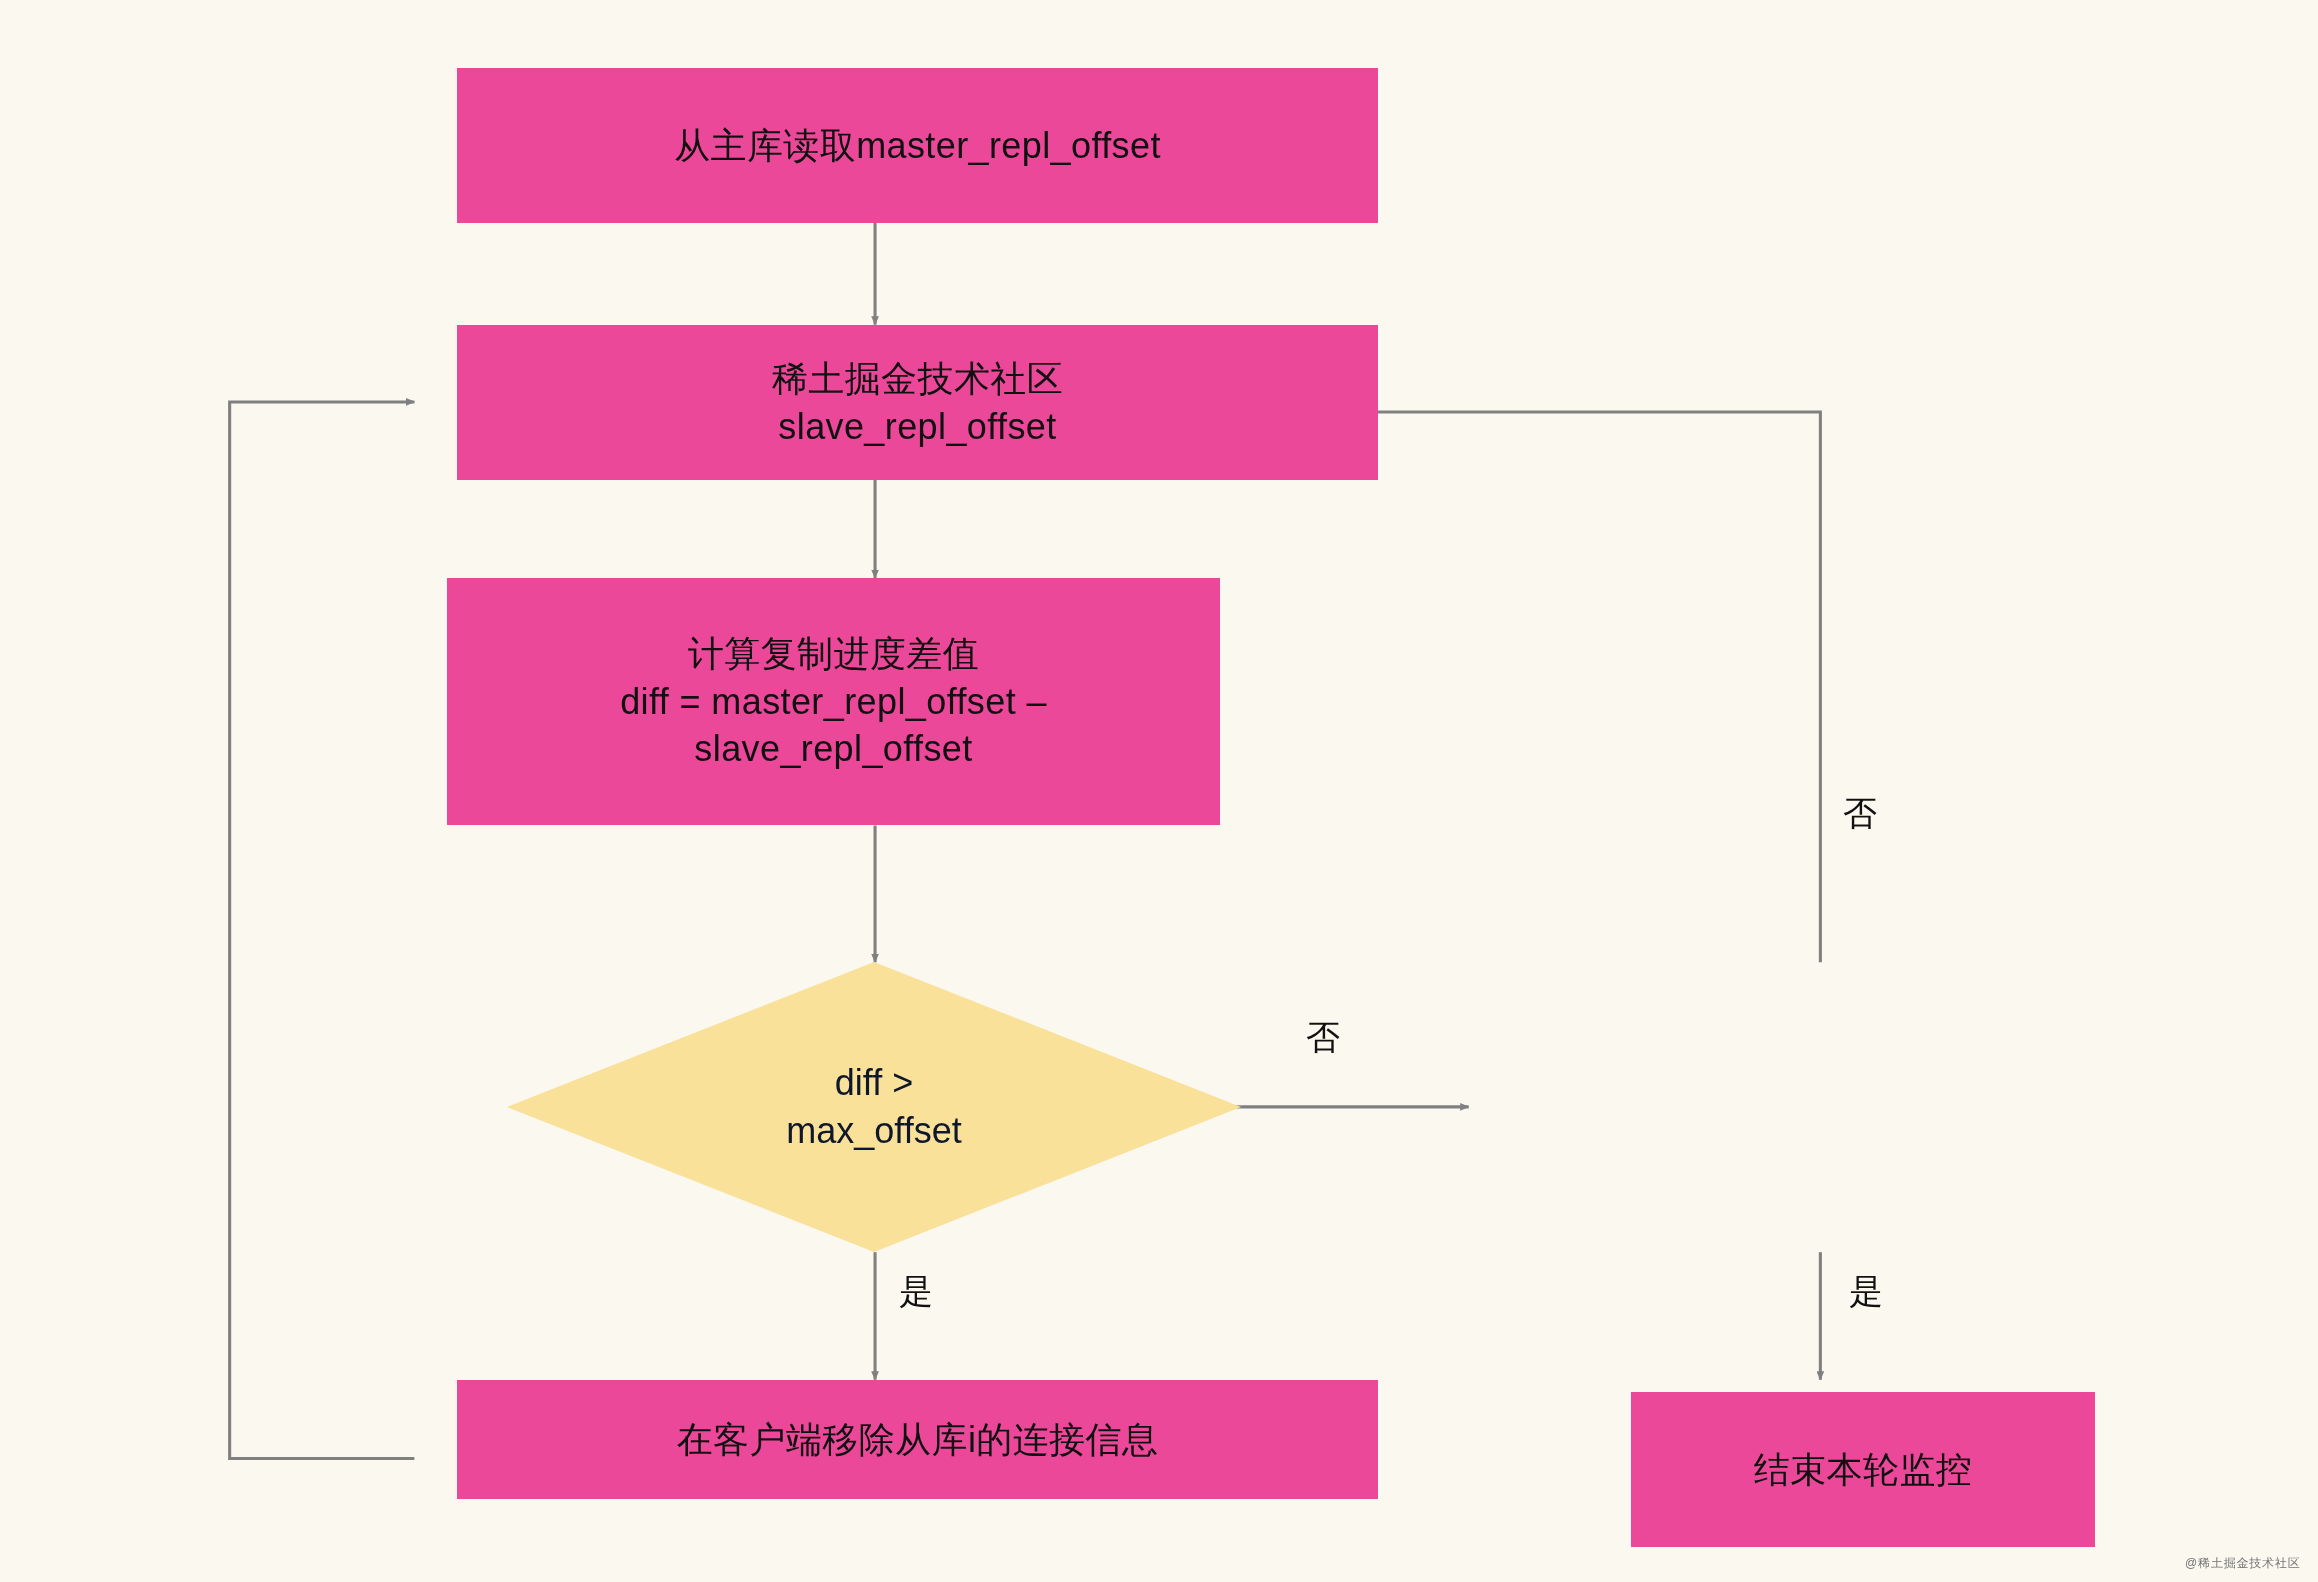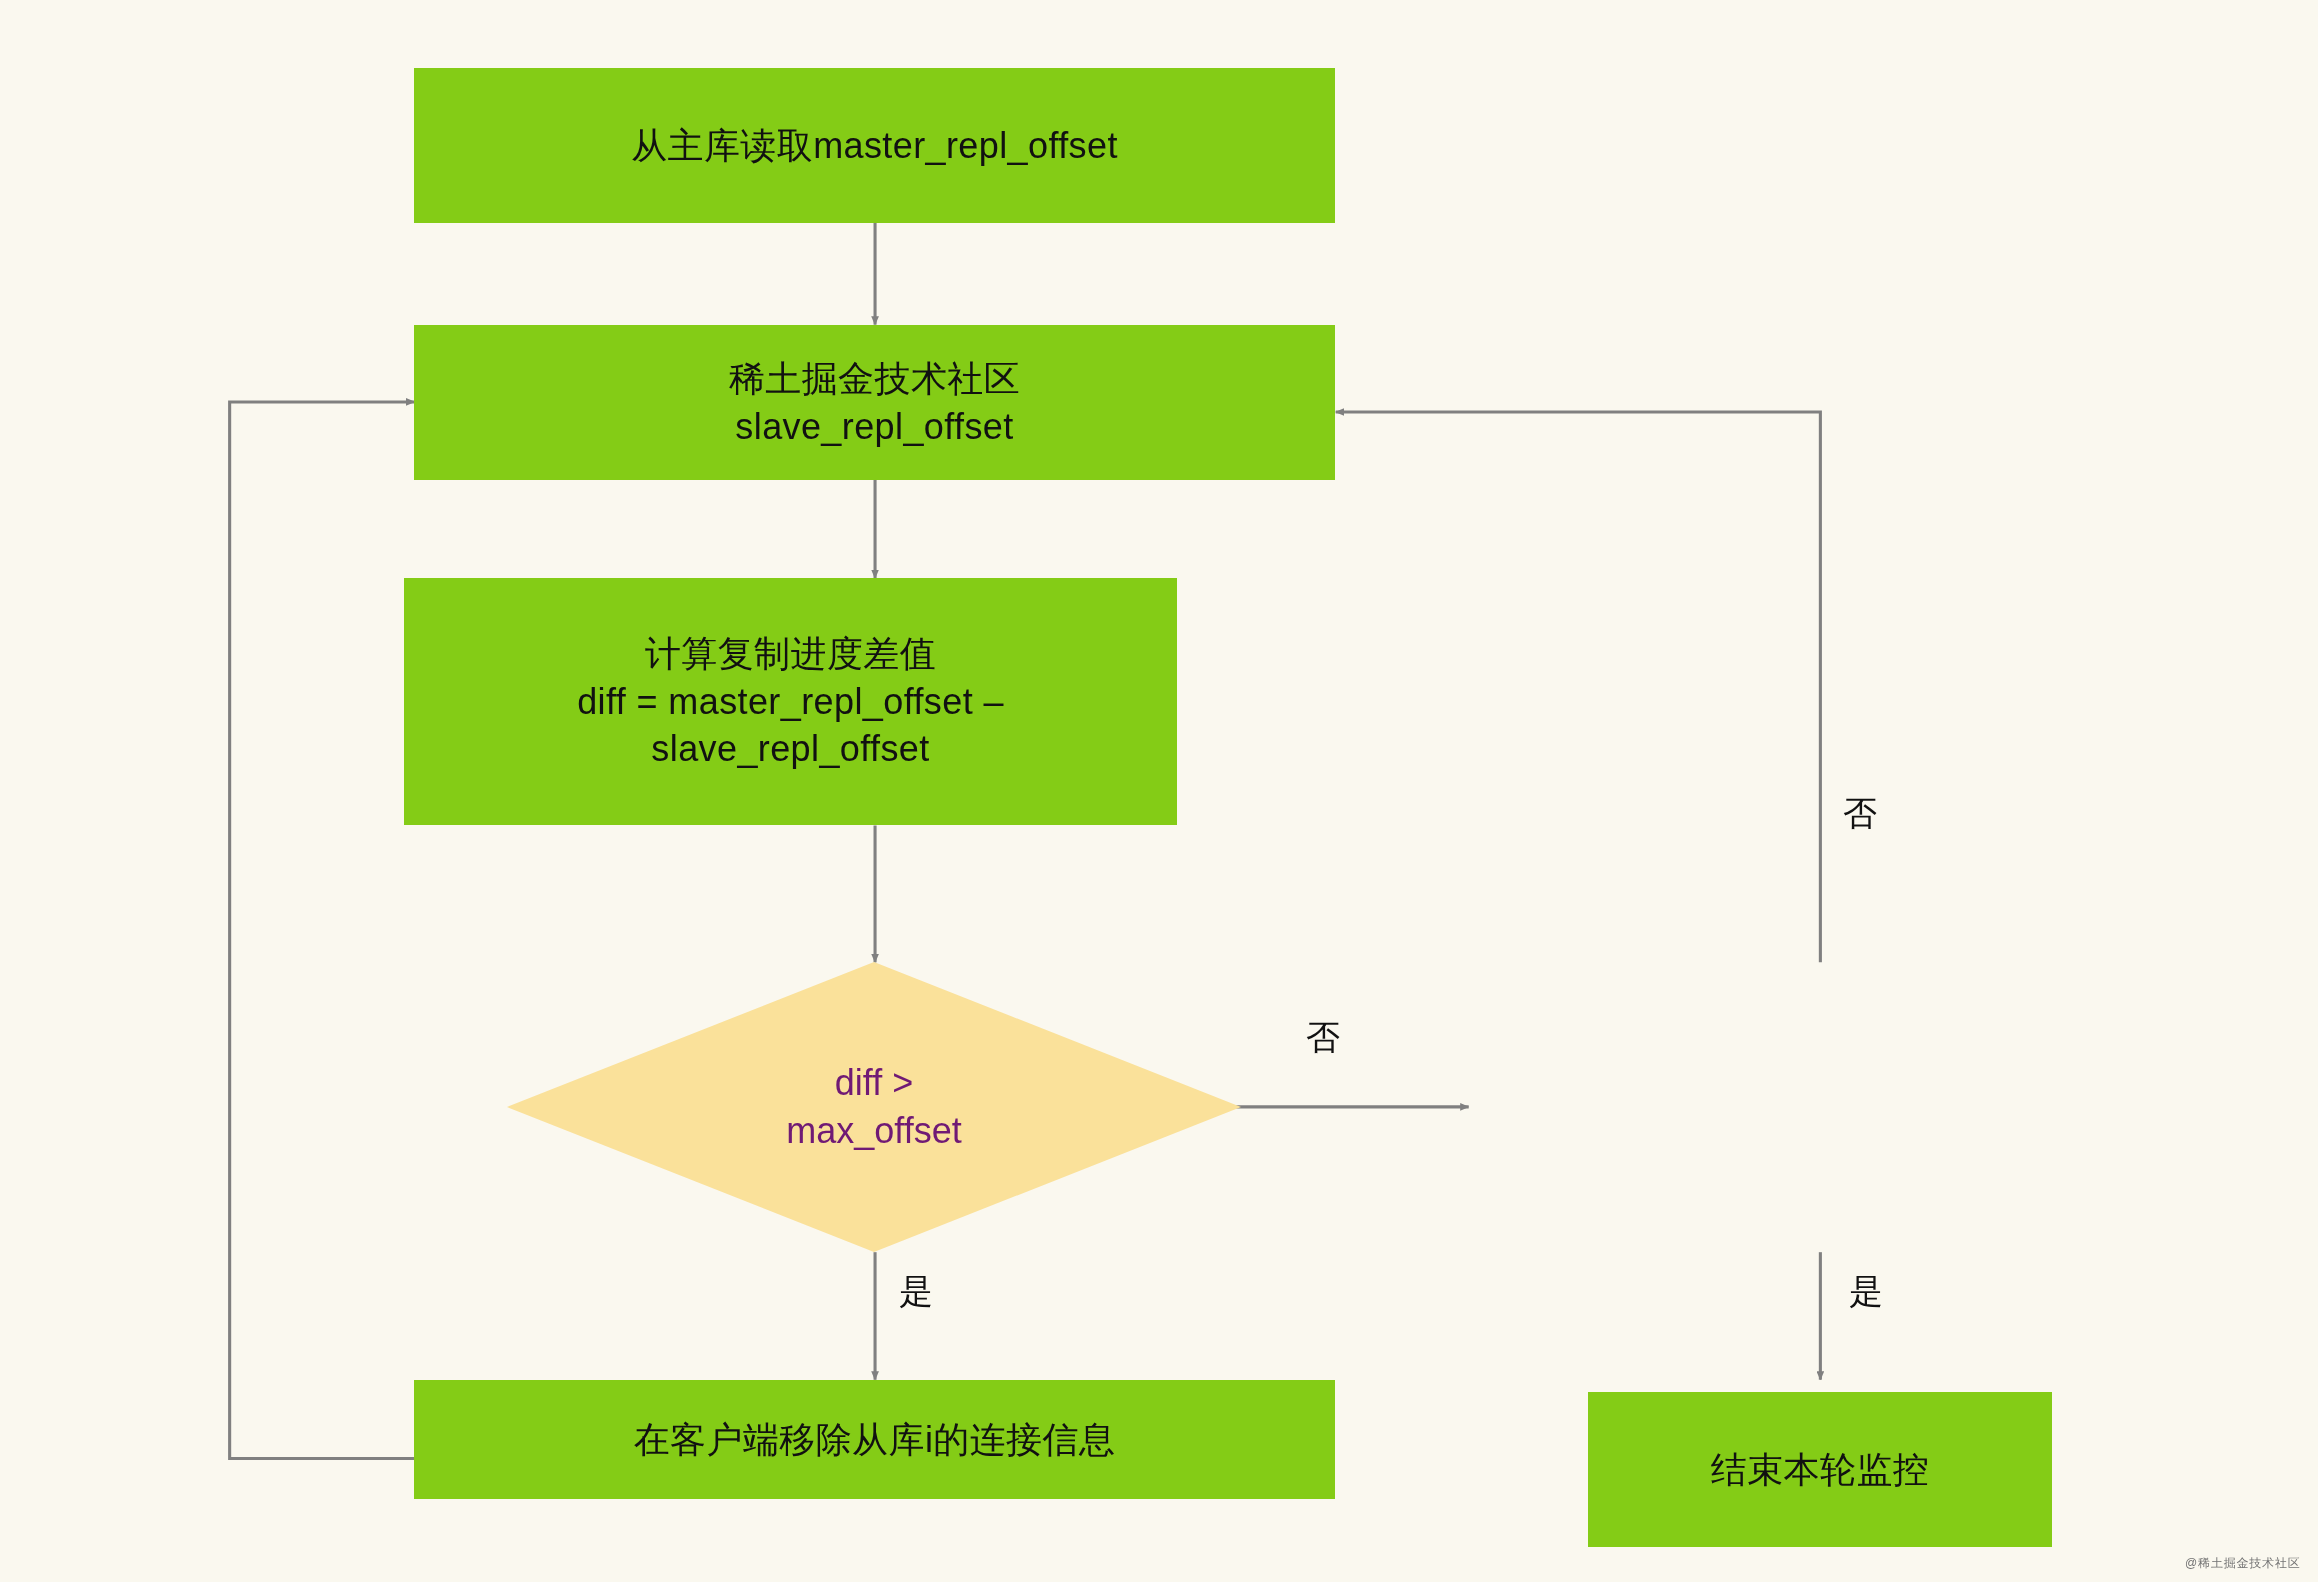--- a/index.html
+++ b/index.html
@@ -23,40 +23,41 @@
     justify-content: center;
     text-align: center;
     color: #111111;
     font-size: 36px;
     line-height: 1.32;
     letter-spacing: 0.4px;
     white-space: pre-line;
     z-index: 3;
   }
   .process {
-    background: #84cc16;
+    background: #ec4899;
+    margin-left: 43px;
   }
   .decision-wrap {
     position: absolute;
     z-index: 3;
   }
   .decision-shape {
     position: absolute;
     inset: 0;
     background: #FAE19A;
     clip-path: polygon(50% 0%, 100% 50%, 50% 100%, 0% 50%);
   }
   .decision-label {
     position: absolute;
     inset: 0;
     display: flex;
     align-items: center;
     justify-content: center;
     text-align: center;
-    color: #701a75;
+    color: #0f172a;
     font-size: 36px;
     line-height: 1.32;
     white-space: pre-line;
   }
   .edge-label {
     position: absolute;
     color: #111111;
     font-size: 34px;
     line-height: 1;
     z-index: 4;

